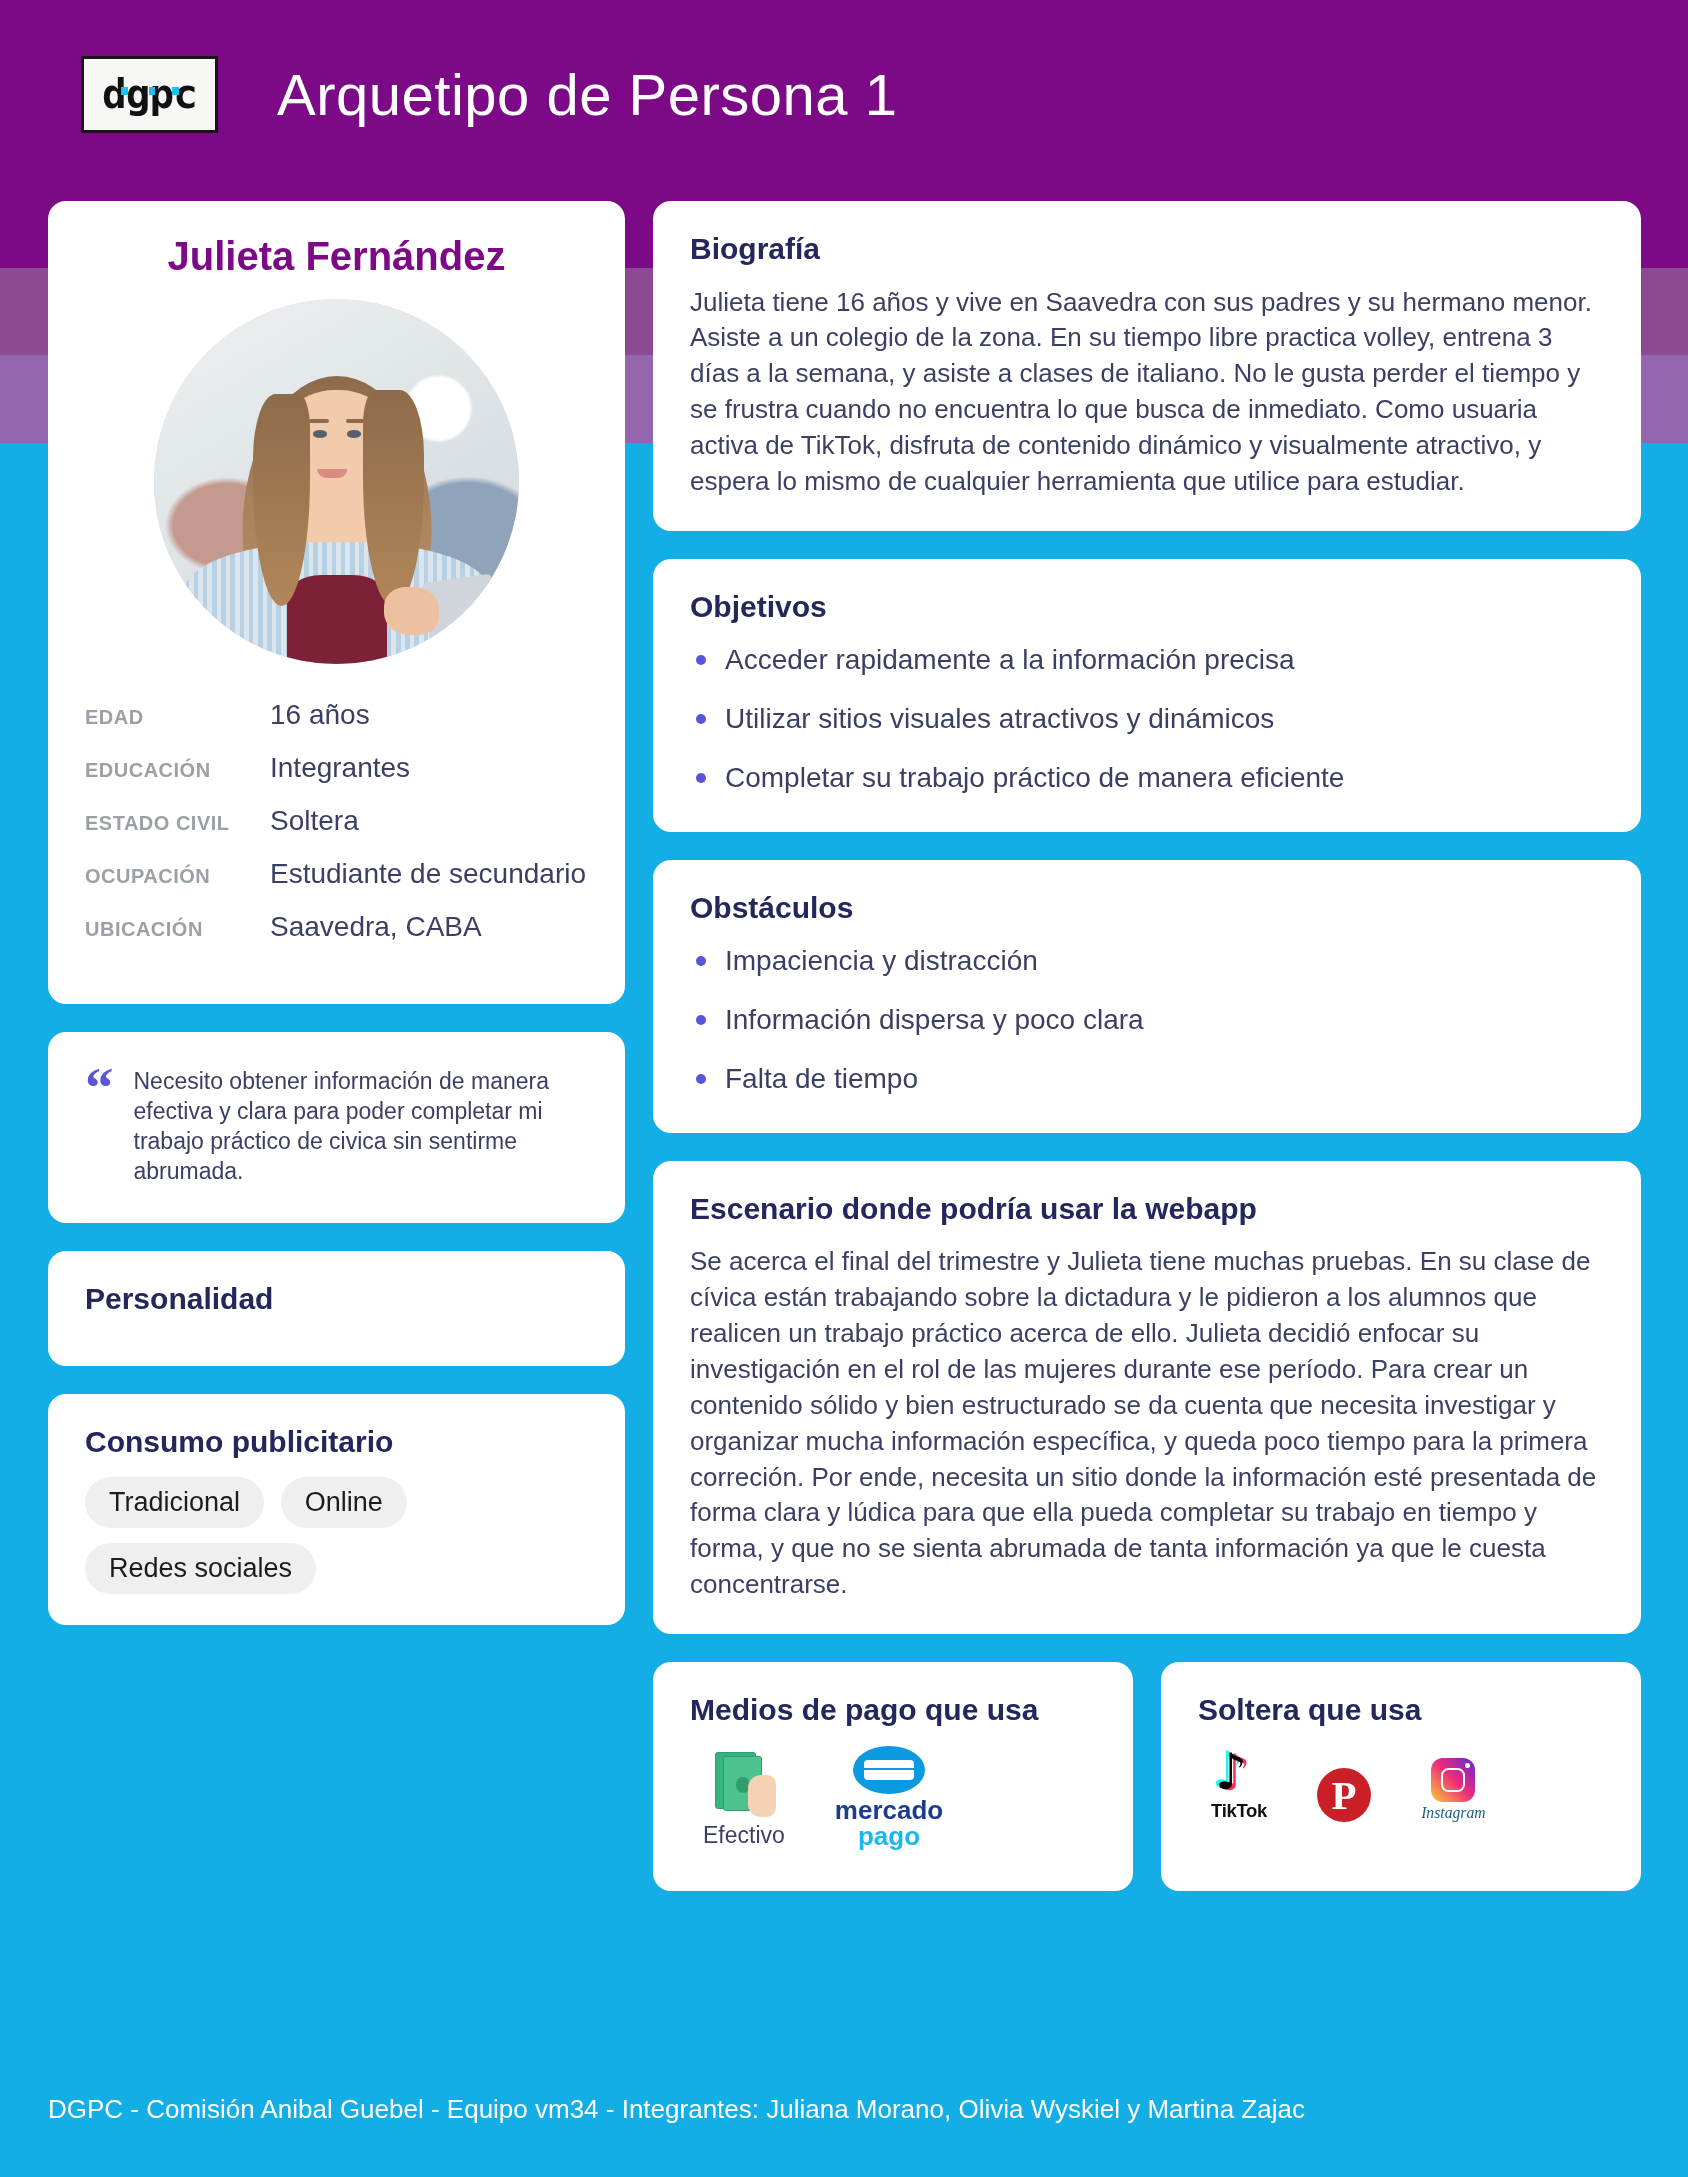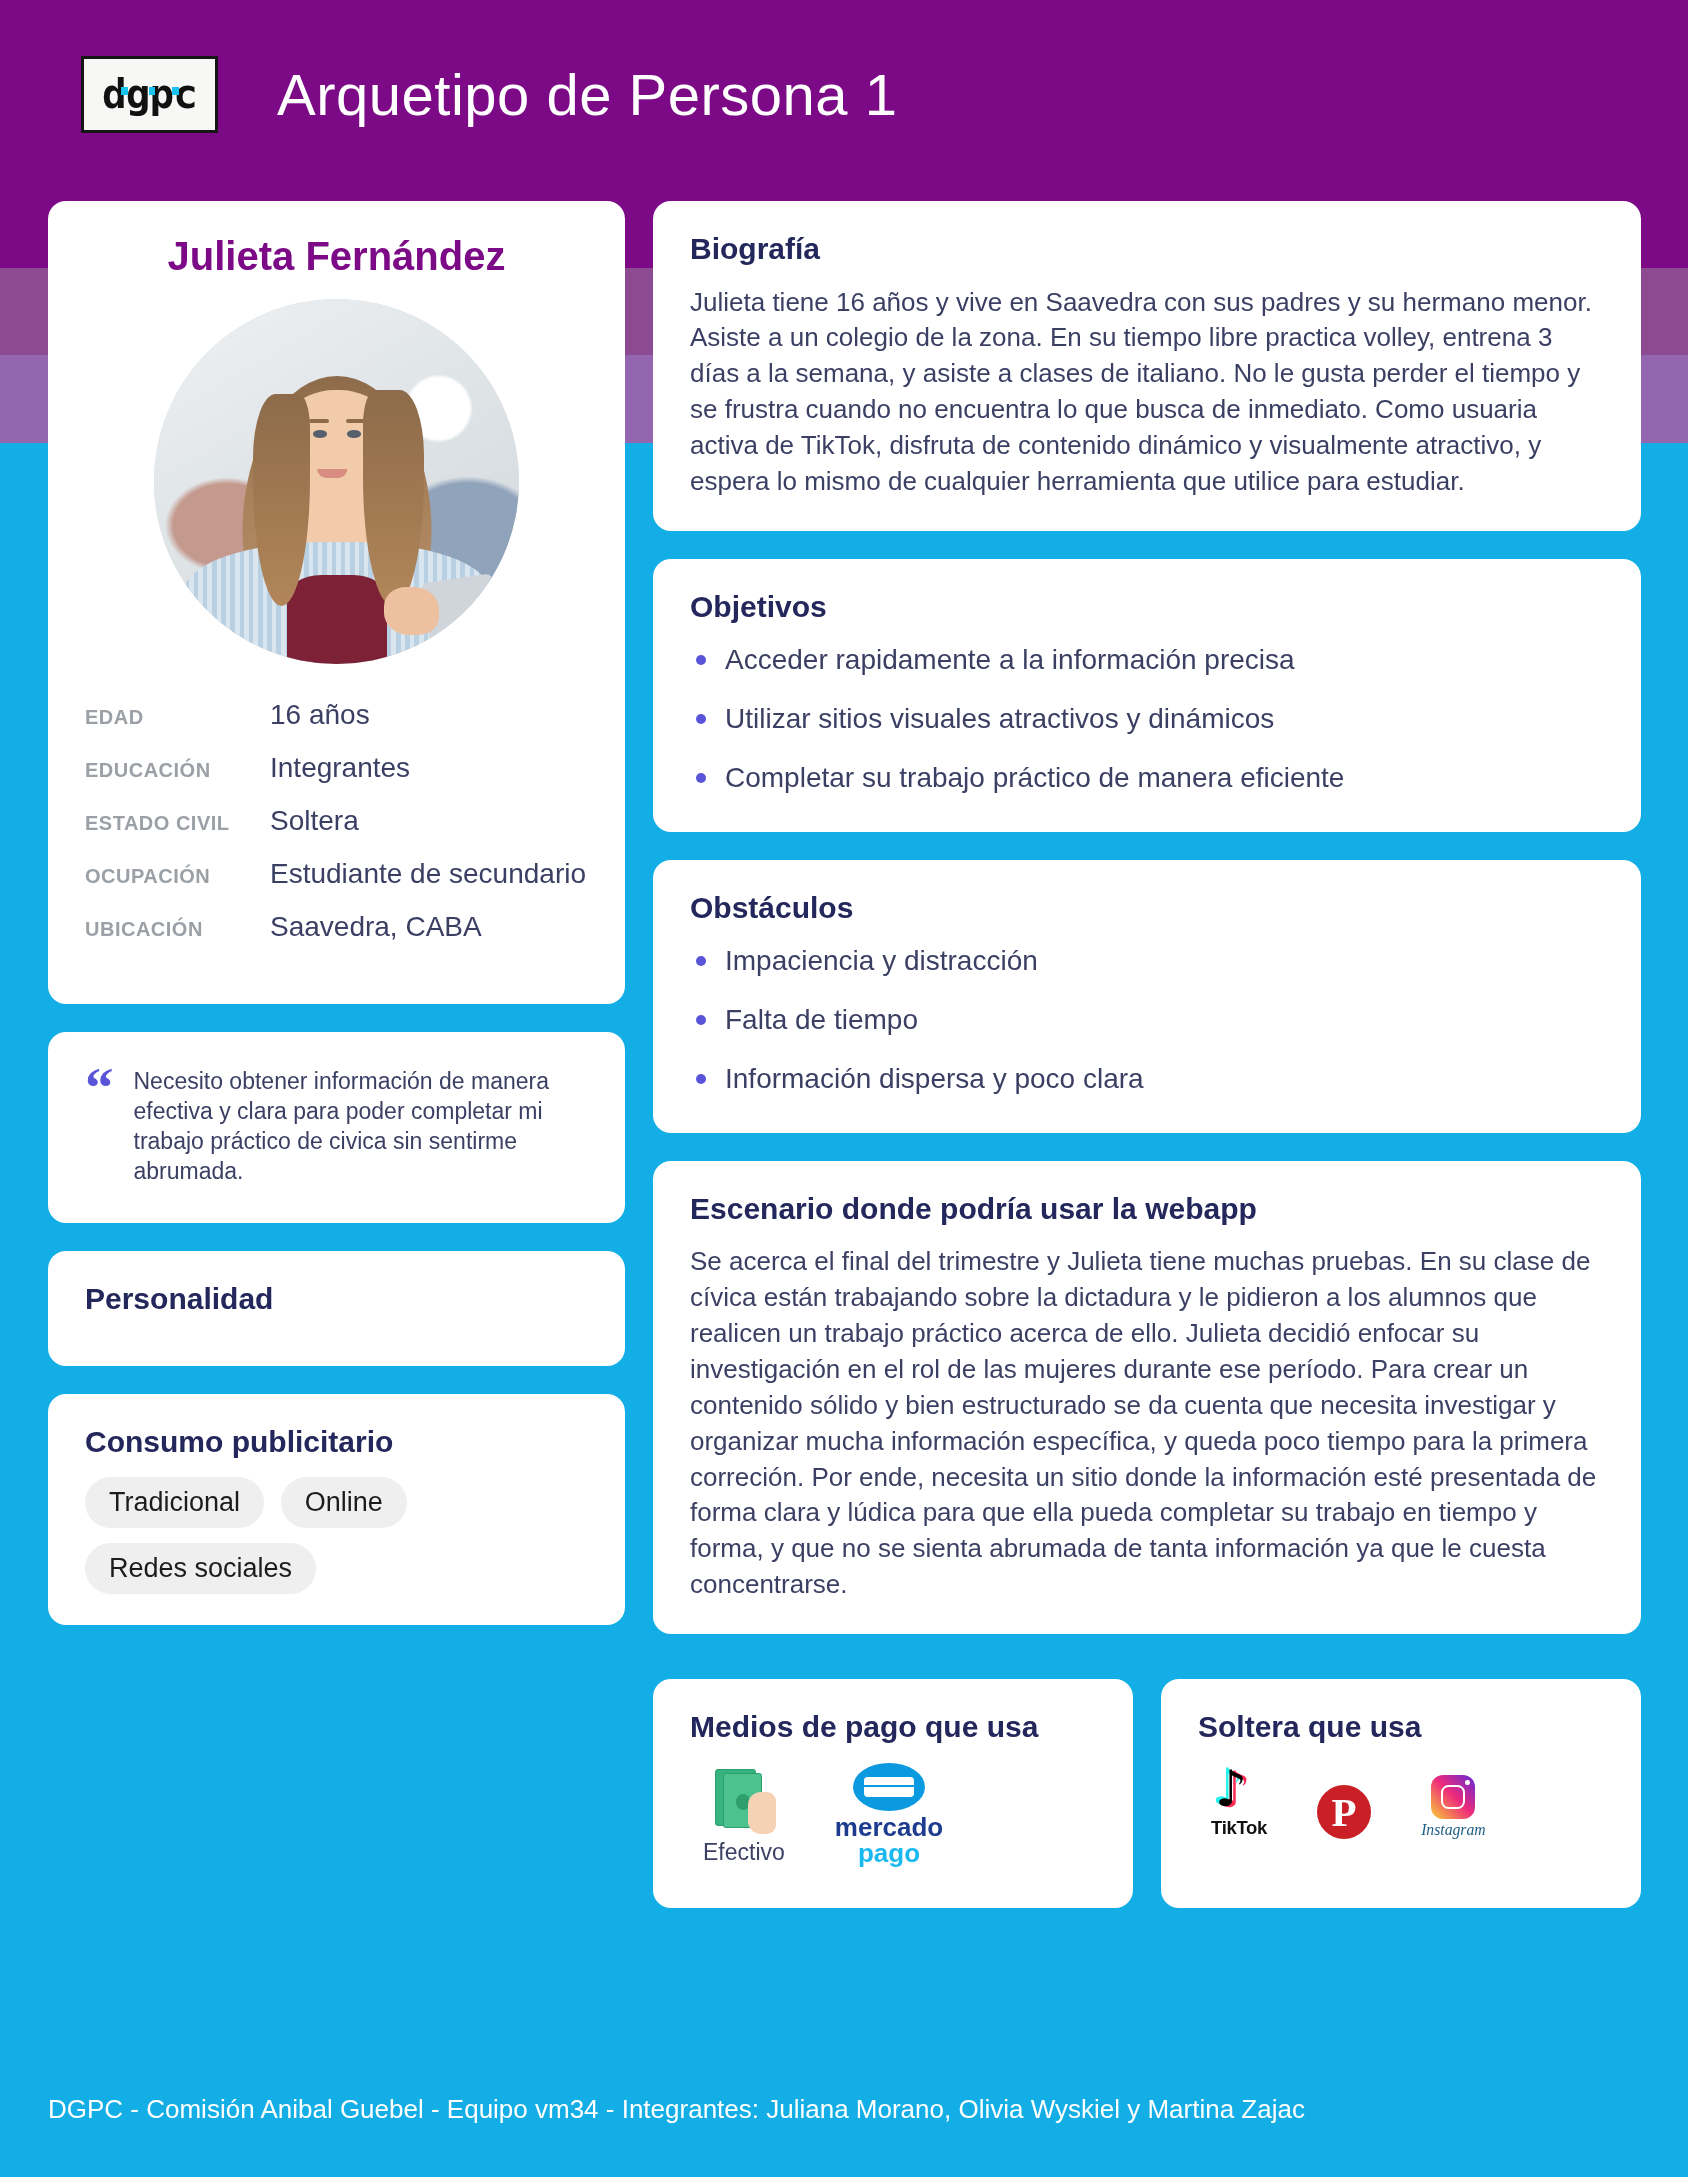--- a/index.html
+++ b/index.html
@@ -163,21 +163,21 @@
     color: #3B3F63; font-size: 28px; line-height: 1.25;
   }
   ul.bullets li:last-child { margin-bottom: 5.5px; }
   ul.bullets li::before {
     content: ""; position: absolute; left: 5.5px; top: 13px;
     width: 10px; height: 10px; border-radius: 50%; background: #5A55D8;
   }
 
   
   .bottom-row { display: flex; gap: 28px; }
-  .bottom-card { flex: 1 1 0; min-height: 229px; margin-top: 17px; }
+  .bottom-card { flex: 1 1 0; min-height: 229px; }
 
   .brand-row { display: flex; align-items: flex-end; gap: 50px; padding-left: 13px; }
   .brand-item { display: flex; flex-direction: column; align-items: center; gap: 5.5px; }
   .brand-label { font-size: 23px; color: #3B3F63; }
 
   
   .cash { position: relative; width: 68px; height: 68px; }
   .cash .bill { position: absolute; left: 5.5px; top: 3.7px; width: 41px; height: 57px;
     background: #36B37E; border: 1.8px solid #2E9E6D; border-radius: 2.8px; }
   .cash .bill2 { position: absolute; left: 13px; top: 7.4px; width: 39px; height: 55px;
@@ -328,22 +328,22 @@
           <li>Acceder rapidamente a la información precisa</li>
           <li>Utilizar sitios visuales atractivos y dinámicos</li>
           <li>Completar su trabajo práctico de manera eficiente</li>
         </ul>
       </div>
 
       <div class="card">
         <div class="card-h">Obstáculos</div>
         <ul class="bullets">
           <li>Impaciencia y distracción</li>
+          <li>Información dispersa y poco clara</li>
           <li>Falta de tiempo</li>
-          <li>Información dispersa y poco clara</li>
         </ul>
       </div>
 
       <div class="card">
         <div class="card-h">Escenario donde podría usar la webapp</div>
         <div class="body-text">Se acerca el final del trimestre y Julieta tiene muchas pruebas. En su clase de cívica están trabajando sobre la dictadura y le pidieron a los alumnos que realicen un trabajo práctico acerca de ello. Julieta decidió enfocar su investigación en el rol de las mujeres durante ese período. Para crear un contenido sólido y bien estructurado se da cuenta que necesita investigar y organizar mucha información específica, y queda poco tiempo para la primera correción. Por ende, necesita un sitio donde la información esté presentada de forma clara y lúdica para que ella pueda completar su trabajo en tiempo y forma, y que no se sienta abrumada de tanta información ya que le cuesta concentrarse.</div>
       </div>
 
       <div class="bottom-row">
 

